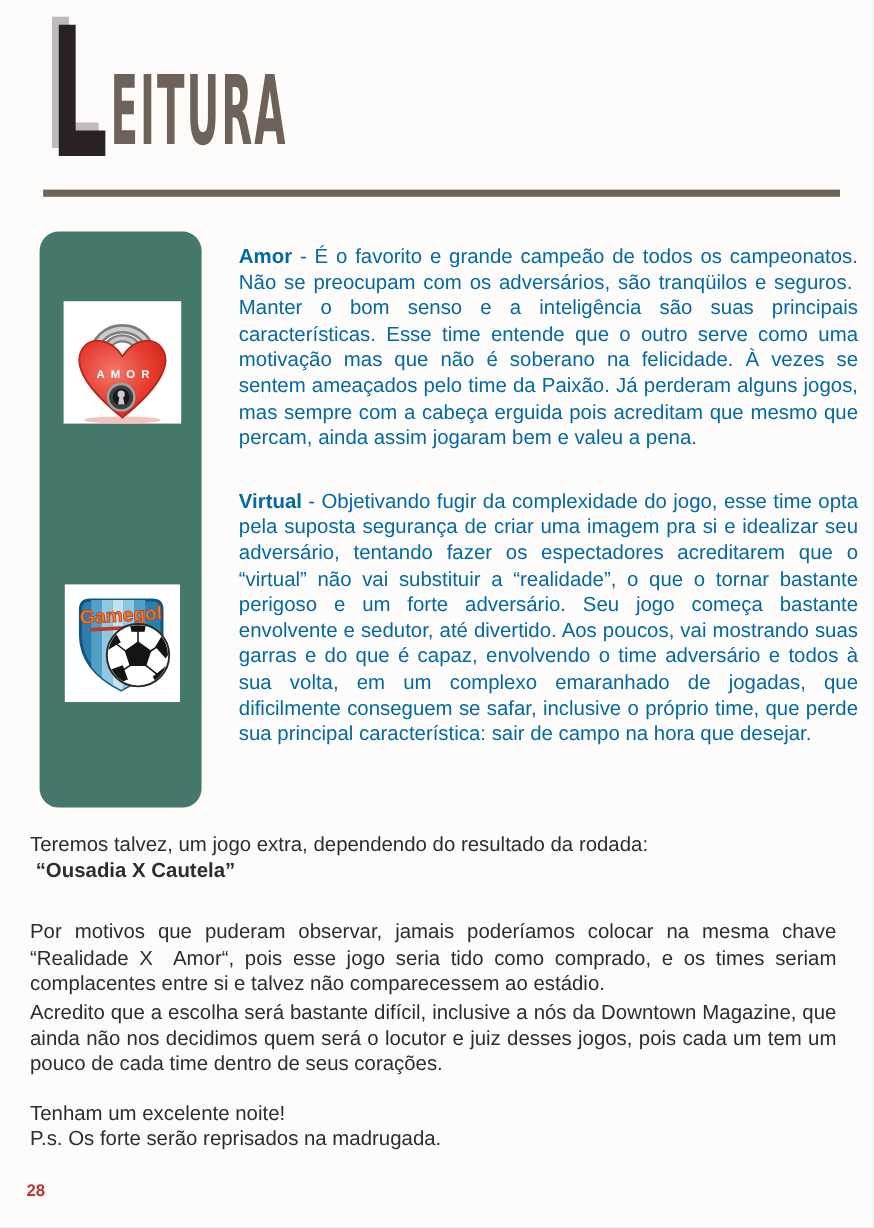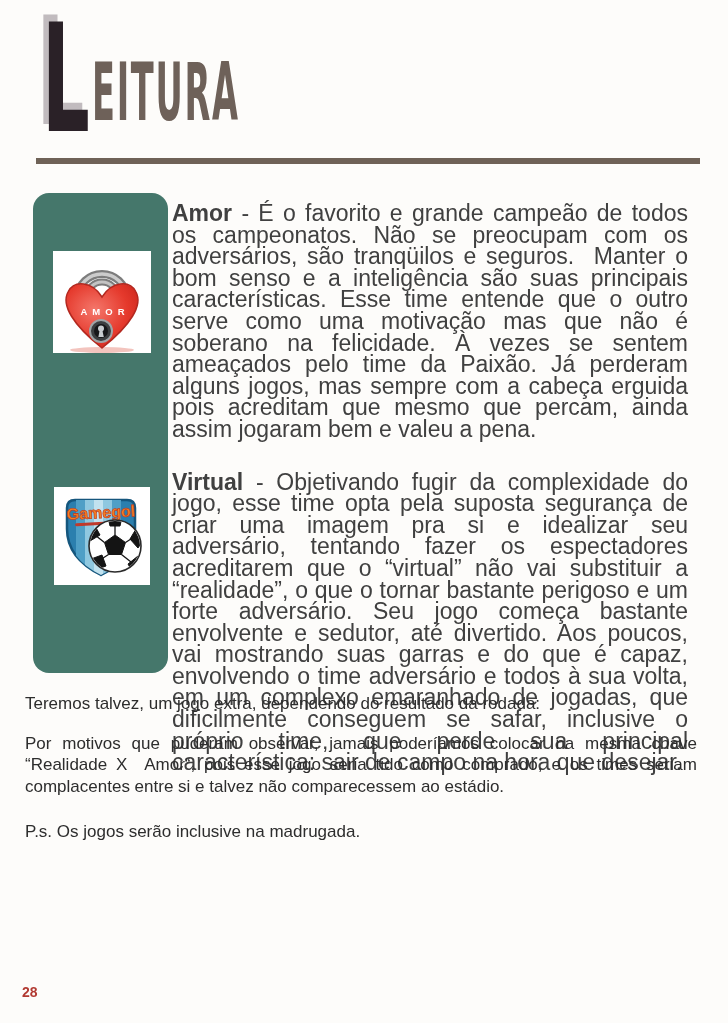--- a/index.html
+++ b/index.html
@@ -27,34 +27,34 @@
   .panel {
     position:absolute; left:33px; top:193px; width:135px; height:480px;
     background:#45776b; border-radius:16px;
   }
   .img-frame { position:absolute; background:#ffffff; }
   .frame-amor { left:20px; top:58px; width:98px; height:102px; }
   .frame-gamegol { left:21px; top:294px; width:96px; height:98px; }
 
   
   .articles {
-    position:absolute; left:172px; top:203px; width:516px;
-    font-size:23px; line-height:21.6px; text-align:justify; color:#404040;
+    position:absolute; left:199px; top:203px; width:516px;
+    font-size:17px; line-height:21.6px; text-align:justify; color:#0369a1;
   }
   .articles p { margin:0 0 31px 0; }
   .articles p:last-child { margin-bottom:4px; }
   .lead { font-weight:bold; }
 
   
   .closing {
     position:absolute; left:25px; top:693px; width:672px;
     font-size:17px; line-height:21.6px; text-align:justify; color:#2d2d2d;
   }
   .closing p { margin:0; }
-  .closing .p1 { margin-bottom:18px; }
+  .closing .p1 { margin-bottom:30px; }
   .closing .p2 { margin-bottom:2px; }
   .closing .p3 { margin-bottom:19px; }
   .bold-line { font-weight:bold; }
 
   .page-number {
     position:absolute; left:22px; top:984px;
     font-size:14px; font-weight:bold; color:#b23a32;
   }
 
   svg text { font-family:"Liberation Sans", sans-serif; }
@@ -144,23 +144,25 @@
   </aside>
 
   <section class="articles">
     <p><span class="lead">Amor</span><span> - É o favorito e grande campeão de todos os campeonatos. Não se preocupam com os adversários, são tranqüilos e seguros.&nbsp; Manter o bom senso e a inteligência são suas principais características. Esse time entende que o outro serve como uma motivação mas que não é soberano na felicidade. À vezes se sentem ameaçados pelo time da Paixão. Já perderam alguns jogos, mas sempre com a cabeça erguida pois acreditam que mesmo que percam, ainda assim jogaram bem e valeu a pena.</span></p>
     <p><span class="lead">Virtual</span><span> - Objetivando fugir da complexidade do jogo, esse time opta pela suposta segurança de criar uma imagem pra si e idealizar seu adversário, tentando fazer os espectadores acreditarem que o “virtual” não vai substituir a “realidade”, o que o tornar bastante perigoso e um forte adversário. Seu jogo começa bastante envolvente e sedutor, até divertido. Aos poucos, vai mostrando suas garras e do que é capaz, envolvendo o time adversário e todos à sua volta, em um complexo emaranhado de jogadas, que dificilmente conseguem se safar, inclusive o próprio time, que perde sua principal característica: sair de campo na hora que desejar.</span></p>
   </section>
 
   <section class="closing">
     <p class="p1">
       <span>Teremos talvez, um jogo extra, dependendo do resultado da rodada:</span><br>
+      <span class="bold-line">&nbsp;“Ousadia X Cautela”</span>
     </p>
     <p class="p2">Por motivos que puderam observar, jamais poderíamos colocar na mesma chave “Realidade X&nbsp; Amor“, pois esse jogo seria tido como comprado, e os times seriam complacentes entre si e talvez não comparecessem ao estádio.</p>
+    <p class="p3">Acredito que a escolha será bastante difícil, inclusive a nós da Downtown Magazine, que ainda não nos decidimos quem será o locutor e juiz desses jogos, pois cada um tem um pouco de cada time dentro de seus corações.</p>
     <p class="p4">
-      <br>
-      <span>P.s. Os jogos serão inclusive na madrugada.</span>
+      <span>Tenham um excelente noite!</span><br>
+      <span>P.s. Os forte serão reprisados na madrugada.</span>
     </p>
   </section>
 
   <div class="page-number">28</div>
 
 </div>
 
 </body></html>

